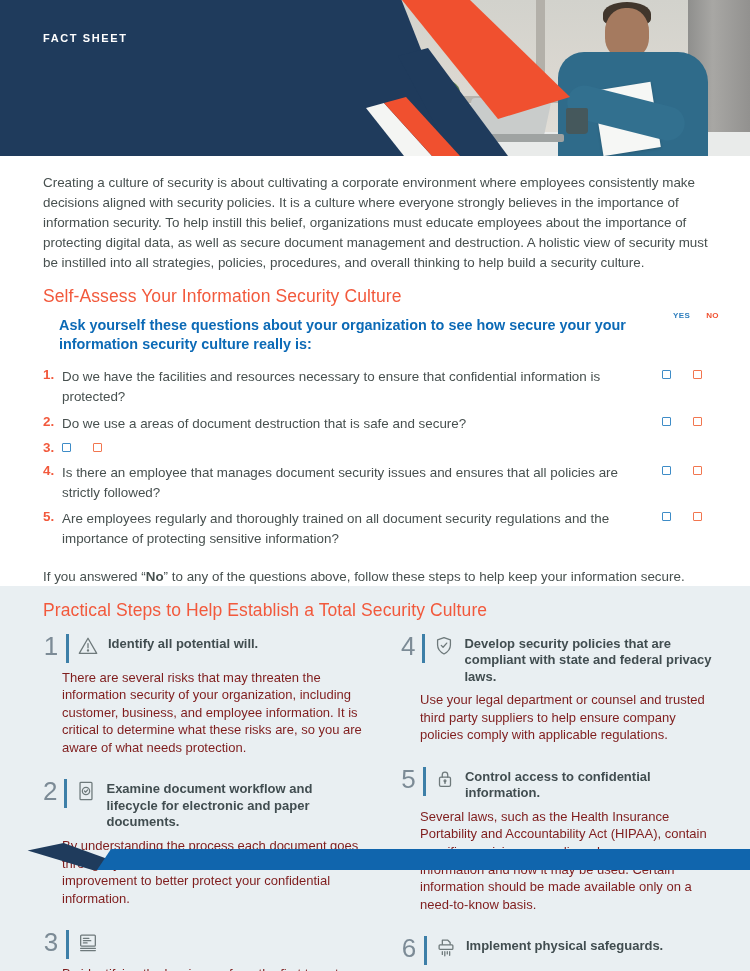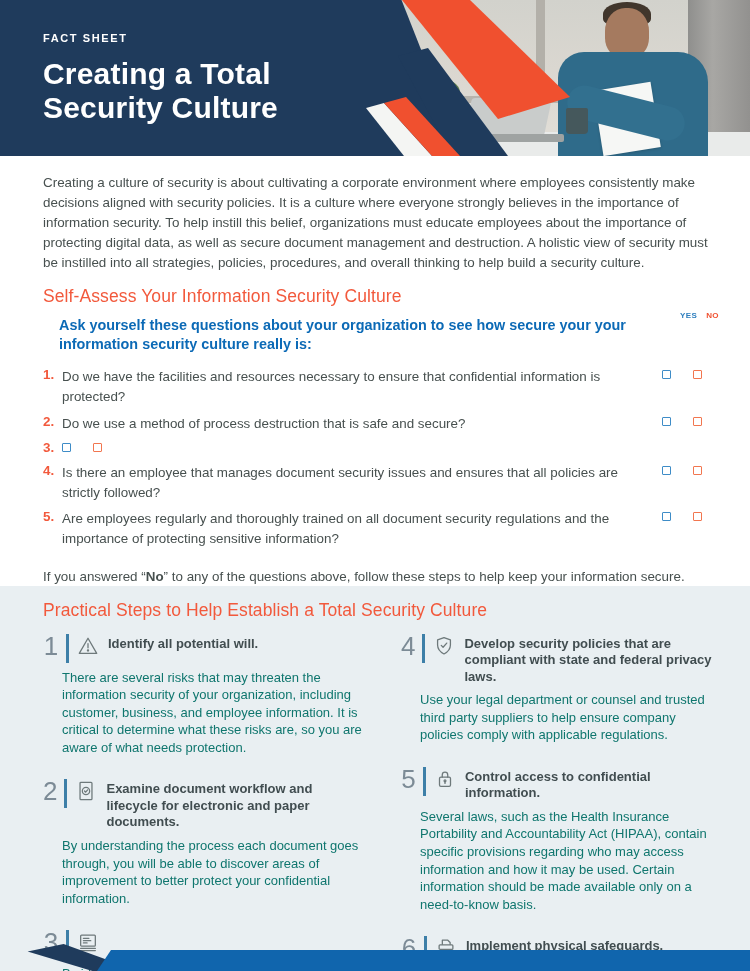--- a/index.html
+++ b/index.html
@@ -1,18 +1,18 @@
 <!DOCTYPE html>
 <html><head>
 <meta charset="utf-8">
 <style>
   * { margin:0; padding:0; box-sizing:border-box; }
   html,body { width:750px; height:971px; background:#ffffff; overflow:hidden;
               font-family:"Liberation Sans", sans-serif; }
-  .page { position:relative; width:750px; height:971px; }
+  .page { position:relative; width:750px; height:870px; }
 
   
   header { position:relative; width:750px; height:156px; background:#1F3B5C; overflow:hidden; }
   .photo { position:absolute; top:0; right:0; width:410px; height:156px;
            clip-path:polygon(15% 0, 100% 0, 100% 100%, 30% 100%);
            background:linear-gradient(180deg,#d2d2cc 0%,#dcd8d1 55%,#e3e0d9 100%); }
   .curtain { position:absolute; right:0; top:0; width:62px; height:100%;
              background:linear-gradient(90deg,#8f8f8d,#a8a7a4 40%,#92918f); }
   .mullion-v { position:absolute; left:196px; top:0; width:9px; height:100px; background:#b3b0a9; }
   .sill { position:absolute; left:0; top:96px; width:260px; height:7px; background:#b7b4ad; }
@@ -36,21 +36,21 @@
 
   .header-text { position:absolute; left:43px; top:32px; z-index:5; color:#ffffff; }
   .eyebrow { font-size:11px; font-weight:bold; letter-spacing:1.6px; }
   h1 { font-size:30px; font-weight:bold; letter-spacing:.2px; line-height:34px; margin-top:13px; }
 
   
   .content { position:relative; min-height:336px; padding:17px 33px 0 43px; }
   .intro { font-size:13.4px; line-height:20px; color:#47504F; max-width:676px; }
   h2.sec { font-size:17.5px; font-weight:500; color:#F2593C; margin:13px 0 9px; letter-spacing:.1px; }
   .lead { font-size:14.4px; font-weight:bold; color:#0C6AB6; line-height:19px; max-width:622px;margin-left:16px; }
-  .yn-header { position:absolute; top:155px; right:31px; display:flex; gap:9px; font-size:8px; font-weight:bold; letter-spacing:.4px; }
+  .yn-header { position:absolute; top:155px; right:31px; display:flex; gap:16px; font-size:8px; font-weight:bold; letter-spacing:.4px; }
   .yn-header .yes { color:#2F7FBE; }
   .yn-header .no  { color:#F0502F; }
   .questions { margin-top:13px; }
   .q-row { display:flex; align-items:flex-start; margin-bottom:6.5px; }
   .q-num { width:19px; flex:0 0 19px; font-size:13.4px; font-weight:bold; color:#F2593C; line-height:16px; }
   .q-text { flex:1; font-size:13.4px; color:#47504F; line-height:20px; max-width:600px; padding-right:10px; }
   .q-boxes { flex:0 0 40px; display:flex; justify-content:space-between; padding-top:3px; }
   .cb { width:9px; height:9px; border-radius:1px; display:inline-block; }
   .cb-yes { border:1.6px solid #3E8CC7; }
   .cb-no  { border:1.6px solid #F2764F; }
@@ -61,21 +61,21 @@
   .steps-band h2.sec { margin:0 0 12px; }
   .cols { display:flex; gap:36px; }
   .col { width:322px; flex:0 0 322px; }
   .step { margin-bottom:22px; }
   .step-head { display:flex; align-items:flex-start; margin-bottom:6px; }
   .step-num { font-size:26px; color:#7C8B96; line-height:26px; width:16px; text-align:center; }
   .step-bar { width:3px; height:29px; background:#3D7FA8; margin:1px 8px 0 7px; flex:0 0 3px; }
   .step-icon { color:#6E797B; margin:2px 9px 0 0; flex:0 0 22px; }
   .step-icon svg { display:block; }
   .step-title { font-size:13px; font-weight:bold; color:#414D50; line-height:16.5px; padding-top:3px; }
-  .step-body { margin-left:19px; font-size:13px; line-height:17.6px; color:#0f766e; }
+  .step-body { margin-left:19px; font-size:13px; line-height:17.6px; color:#7f1d1d; }
 
   .bar-blue { position:absolute; left:0; bottom:0; width:750px; height:21px; background:#1065AD;
               clip-path:polygon(111px 0px,750px 0px,750px 21px,97px 21px); }
   .bar-navy { position:absolute; left:18px; bottom:0; width:120px; height:30px; background:#1F3B5C;
               clip-path:polygon(8% 35%,38% 10%,100% 100%,62% 100%); }
 </style>
 </head>
 <body>
 
 <div class="page">
@@ -96,21 +96,20 @@
       <div class="laptop"></div>
       <div class="laptop-base"></div>
       <div class="mug"></div>
     </div>
     <div class="deco navy-band"></div>
     <div class="deco white-sliver"></div>
     <div class="deco orange-small"></div>
     <div class="deco orange-main"></div>
     <div class="header-text">
       <div class="eyebrow">FACT SHEET</div>
-      <h1><span>Creating a Total</span><br><span>Security Culture</span></h1>
     </div>
   </header>
 
   <section class="content">
     <p class="intro">Creating a culture of security is about cultivating a corporate environment where employees consistently make decisions aligned with security policies. It is a culture where everyone strongly believes in the importance of information security. To help instill this belief, organizations must educate employees about the importance of protecting digital data, as well as secure document management and destruction. A holistic view of security must be instilled into all strategies, policies, procedures, and overall thinking to help build a security culture.</p>
     <h2 class="sec">Self-Assess Your Information Security Culture</h2>
     <p class="lead">Ask yourself these questions about your organization to see how secure your your information security culture really is:</p>
 
     <div class="yn-header">
       <span class="yes">YES</span>
@@ -121,21 +120,21 @@
       <div class="q-row">
         <span class="q-num">1.</span>
         <span class="q-text">Do we have the facilities and resources necessary to ensure that confidential information is protected?</span>
         <span class="q-boxes">
             <span class="cb cb-yes" role="checkbox"></span>
             <span class="cb cb-no" role="checkbox"></span>
           </span>
       </div>
       <div class="q-row">
         <span class="q-num">2.</span>
-        <span class="q-text">Do we use a method of process destruction that is safe and secure?</span>
+        <span class="q-text">Do we use a areas of document destruction that is safe and secure?</span>
         <span class="q-boxes">
             <span class="cb cb-yes" role="checkbox"></span>
             <span class="cb cb-no" role="checkbox"></span>
           </span>
       </div>
       <div class="q-row">
         <span class="q-num">3.</span>
         <span class="q-boxes">
             <span class="cb cb-yes" role="checkbox"></span>
             <span class="cb cb-no" role="checkbox"></span>

